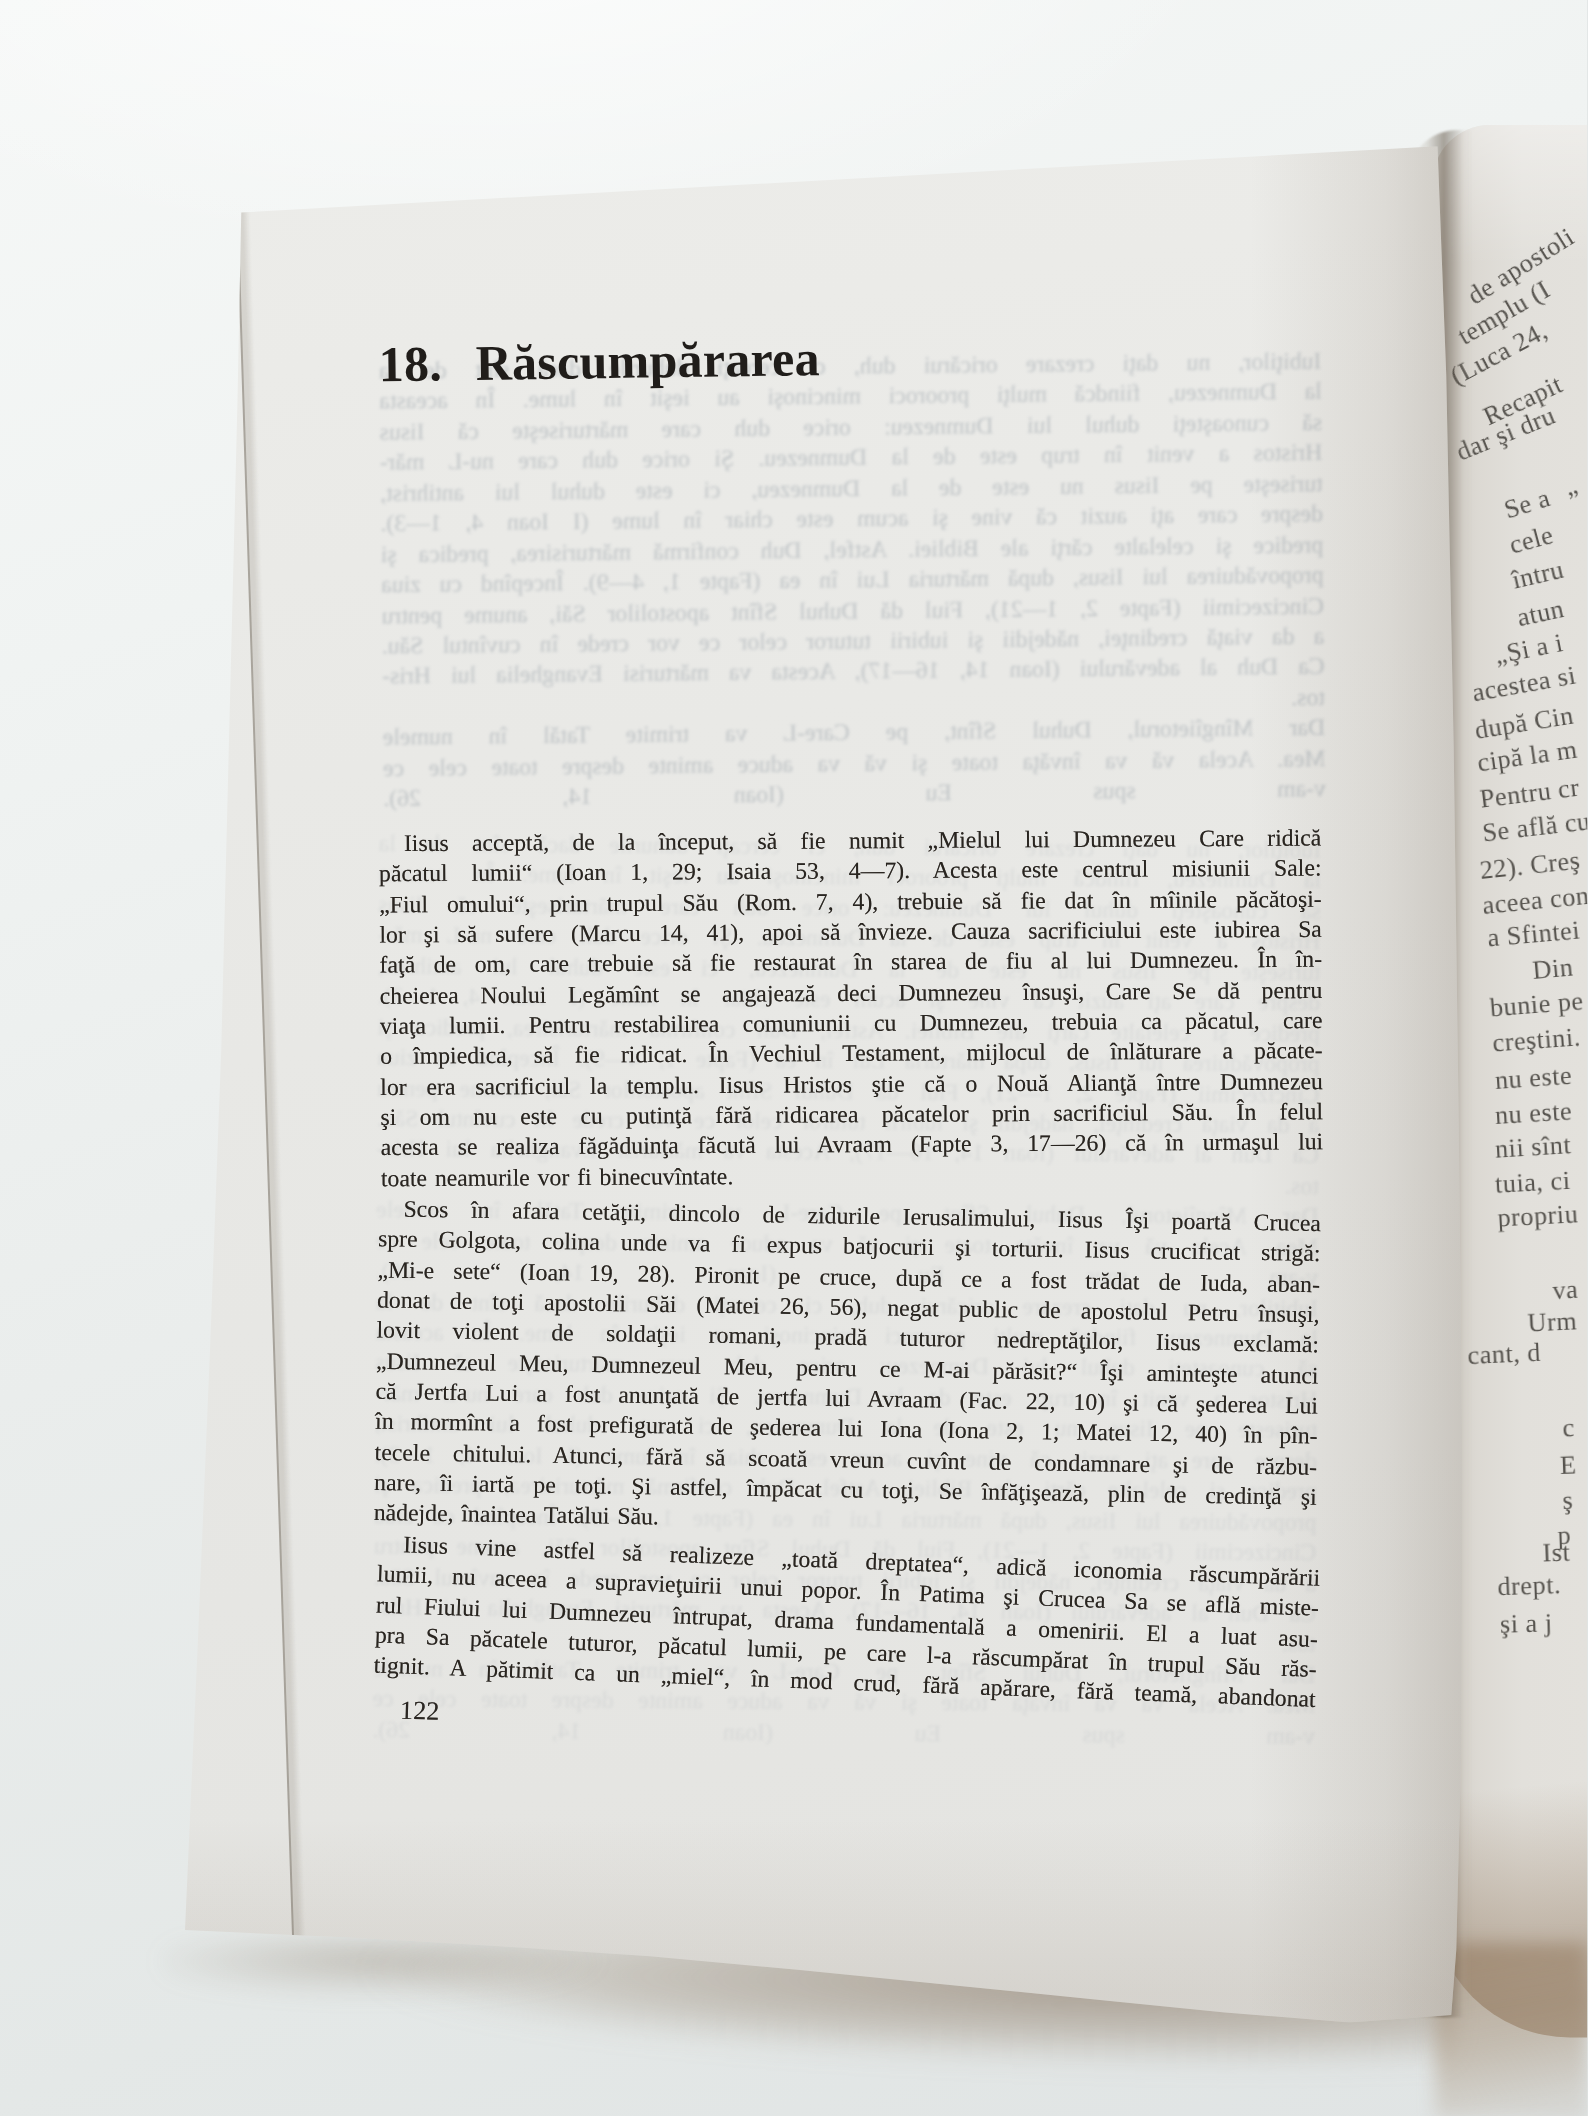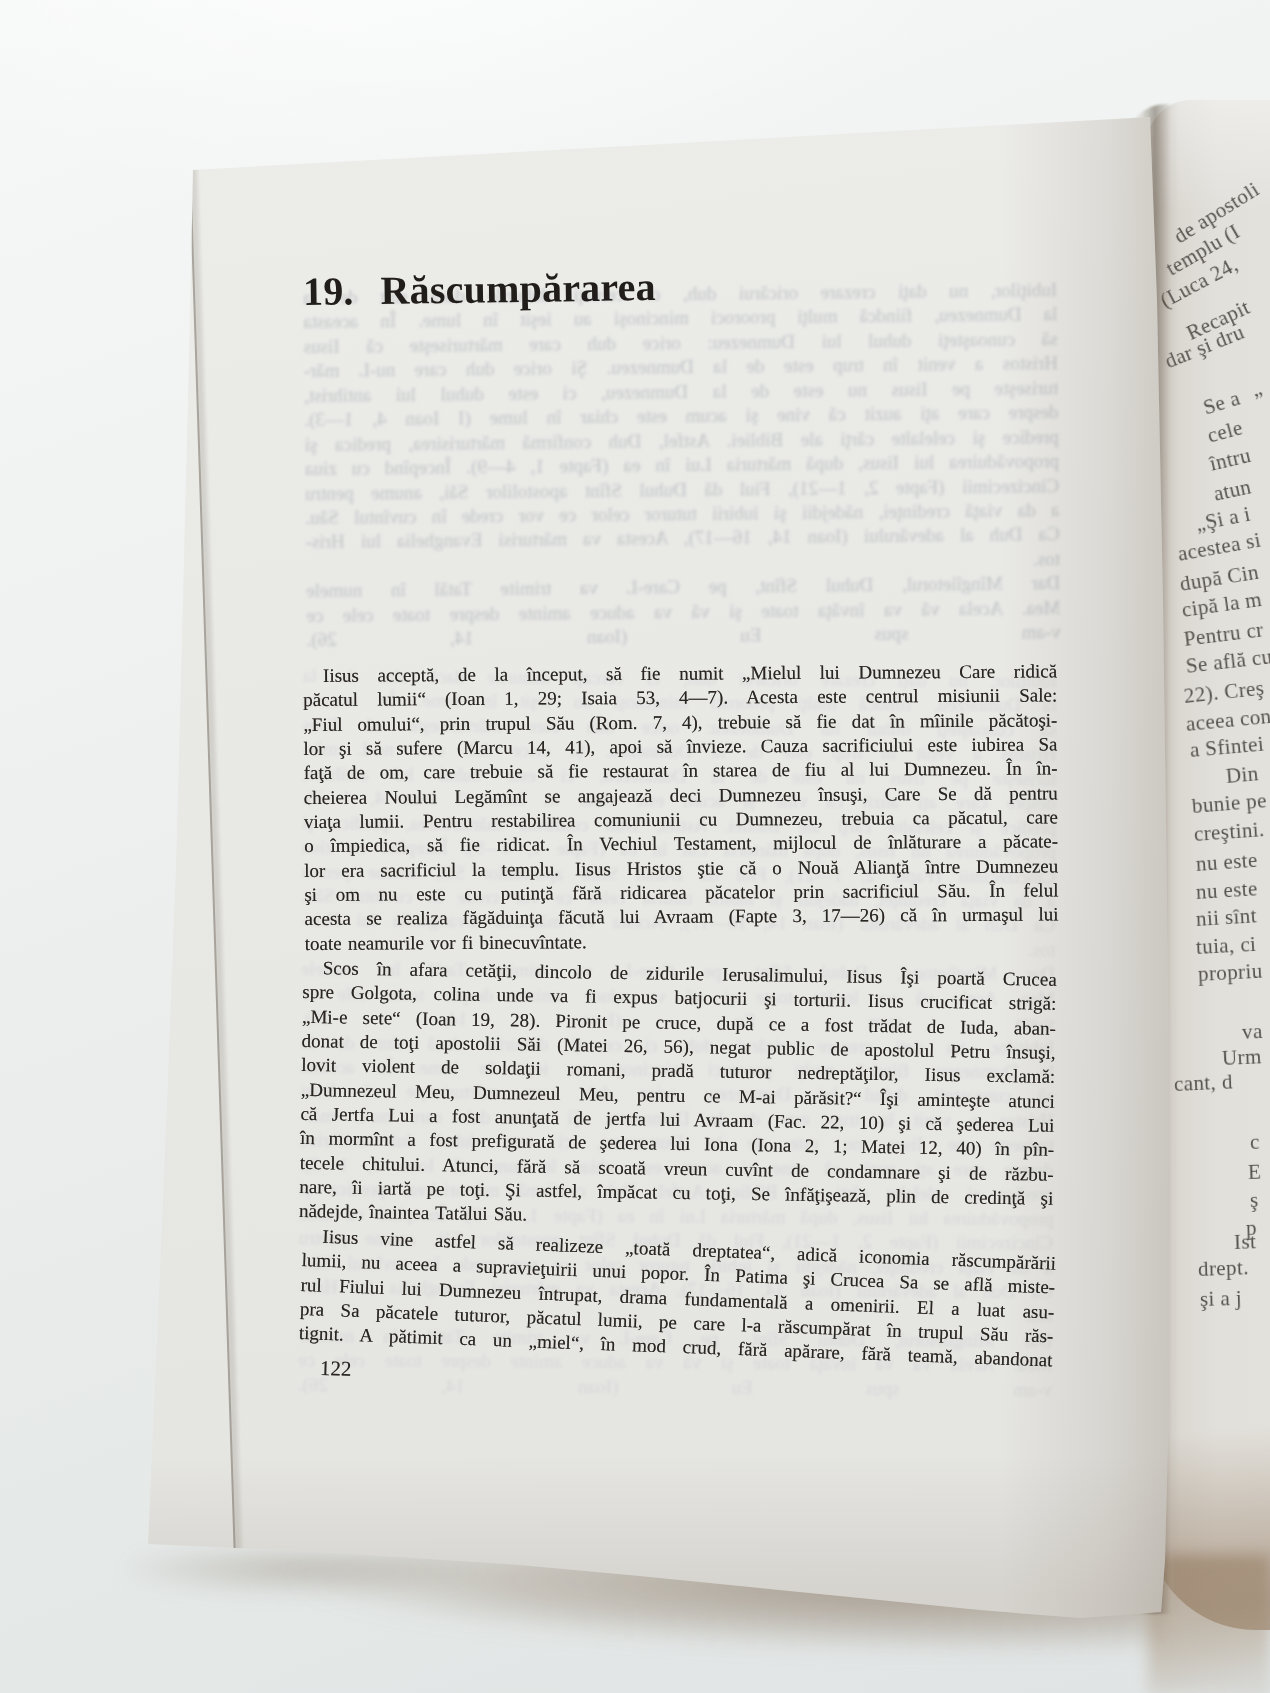--- a/index.html
+++ b/index.html
@@ -220,21 +220,21 @@
         <div class="bline">Cincizecimii (Fapte 2, 1—21), Fiul dă Duhul Sfînt apostolilor Săi, anume pentru</div>
         <div class="bline">a da viaţă credinţei, nădejdii şi iubirii tuturor celor ce vor crede în cuvîntul Său.</div>
         <div class="bline">Ca Duh al adevărului (Ioan 14, 16—17), Acesta va mărturisi Evanghelia lui Hris-</div>
         <div class="bline">tos.</div>
         <div class="bline">Dar Mîngîietorul, Duhul Sfînt, pe Care-L va trimite Tatăl în numele</div>
         <div class="bline">Mea. Acela vă va învăţa toate şi vă va aduce aminte despre toate cele ce</div>
         <div class="bline">v-am spus Eu (Ioan 14, 26).</div>
       </div>
 
     <div class="heading">
-      <span class="h-num">19.</span><span class="h-title">Răscumpărarea</span>
+      <span class="h-num">18.</span><span class="h-title">Răscumpărarea</span>
     </div>
 
     <div class="para para1">
         <div class="tline first">Iisus acceptă, de la început, să fie numit „Mielul lui Dumnezeu Care ridică</div>
         <div class="tline">păcatul lumii“ (Ioan 1, 29; Isaia 53, 4—7). Acesta este centrul misiunii Sale:</div>
         <div class="tline">„Fiul omului“, prin trupul Său (Rom. 7, 4), trebuie să fie dat în mîinile păcătoşi-</div>
         <div class="tline">lor şi să sufere (Marcu 14, 41), apoi să învieze. Cauza sacrificiului este iubirea Sa</div>
         <div class="tline">faţă de om, care trebuie să fie restaurat în starea de fiu al lui Dumnezeu. În în-</div>
         <div class="tline">cheierea Noului Legămînt se angajează deci Dumnezeu însuşi, Care Se dă pentru</div>
         <div class="tline">viaţa lumii. Pentru restabilirea comuniunii cu Dumnezeu, trebuia ca păcatul, care</div>

